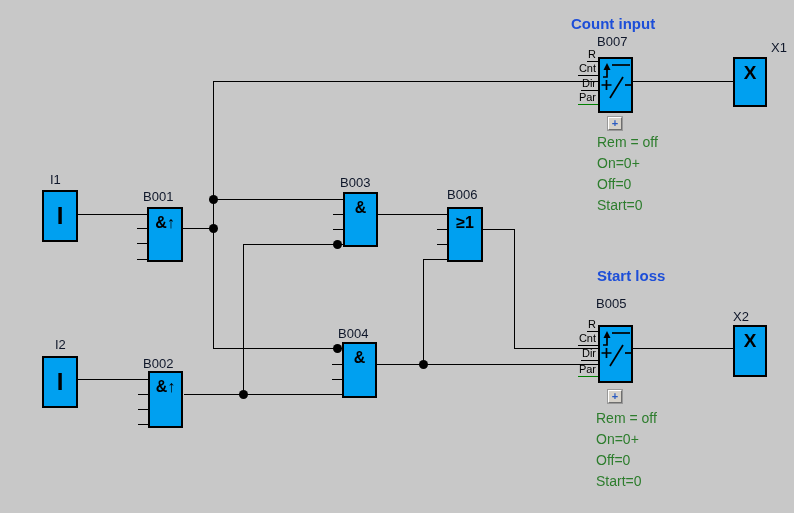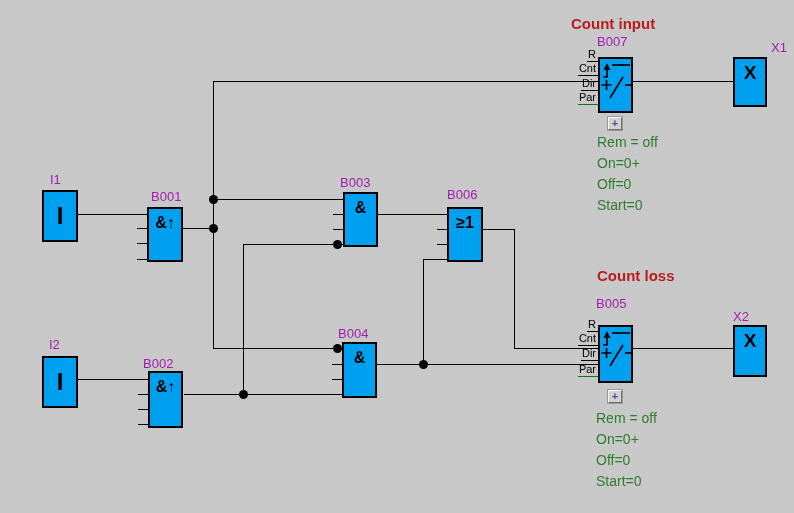--- a/index.html
+++ b/index.html
@@ -10,43 +10,43 @@
   .wh{position:absolute;height:1px;background:#000;}
   .wv{position:absolute;width:1px;background:#000;}
   .dot{position:absolute;width:9px;height:9px;border-radius:50%;background:#000;}
 
   
   .fb{position:absolute;background:#00a0f0;border:2px solid #000;box-sizing:border-box;text-align:center;}
   .sym{display:block;margin-top:5px;font:700 16px "Liberation Sans",sans-serif;color:#000;letter-spacing:0;}
   .sym-io{display:block;margin-top:10px;font:700 24px "Liberation Sans",sans-serif;color:#000;}
   .sym-x{display:block;margin-top:3px;font:700 19px "Liberation Sans",sans-serif;color:#000;}
 
-  .bl{position:absolute;font:13px "Liberation Sans",sans-serif;color:#a21caf;white-space:nowrap;}
-  .title{position:absolute;font:700 15px "Liberation Sans",sans-serif;color:#b91c1c;white-space:nowrap;}
+  .bl{position:absolute;font:13px "Liberation Sans",sans-serif;color:#0f172a;white-space:nowrap;}
+  .title{position:absolute;font:700 15px "Liberation Sans",sans-serif;color:#1d4ed8;white-space:nowrap;}
 
   .pin{position:absolute;right:196px;font:11px "Liberation Sans",sans-serif;line-height:11px;color:#000;
        padding:0 2px 1px 1px;border-bottom:1px solid #000;white-space:nowrap;}
   .pin.par{border-bottom-color:#008000;}
 
   .params{position:absolute;font:14px "Liberation Sans",sans-serif;line-height:21px;color:#2d7d2d;white-space:nowrap;}
 
   .xbtn{position:absolute;width:14px;height:13px;background:#d6d2ca;box-sizing:border-box;
         border-top:1px solid #fff;border-left:1px solid #fff;border-right:1px solid #6e6e6e;border-bottom:1px solid #6e6e6e;
         box-shadow:0 0 0 1px #999;
         font:700 11px "Liberation Sans",sans-serif;color:#2a5ac0;text-align:center;line-height:11px;cursor:pointer;}
 
   .cicon{position:absolute;}
 </style>
 </head>
 <body>
 
 <div id="canvas">
 
   <div class="title" style="left:571px;top:15px">Count input</div>
-  <div class="title" style="left:597px;top:267px">Count loss</div>
+  <div class="title" style="left:597px;top:267px">Start loss</div>
 
   <div class="wh" style="left:78px;top:214px;width:69px"></div>
   <div class="wh" style="left:183px;top:228px;width:30px"></div>
   <div class="wv" style="left:213px;top:81px;height:268px"></div>
   <div class="wh" style="left:213px;top:81px;width:385px"></div>
   <div class="wh" style="left:213px;top:199px;width:130px"></div>
   <div class="wh" style="left:213px;top:348px;width:129px"></div>
   <div class="wh" style="left:184px;top:394px;width:158px"></div>
   <div class="wv" style="left:243px;top:244px;height:151px"></div>
   <div class="wh" style="left:243px;top:244px;width:100px"></div>
@@ -75,22 +75,22 @@
   <div class="wh" style="left:437px;top:244px;width:10px"></div>
 
   <div class="dot" style="left:209px;top:195px"></div>
   <div class="dot" style="left:209px;top:224px"></div>
   <div class="dot" style="left:239px;top:390px"></div>
   <div class="dot" style="left:333px;top:240px"></div>
   <div class="dot" style="left:333px;top:344px"></div>
   <div class="dot" style="left:419px;top:360px"></div>
 
   <div class="bl" style="left:50px;top:172px">I1</div>
-  <div class="bl" style="left:49px;top:337px">I2</div>
-  <div class="bl" style="left:151px;top:189px">B001</div>
+  <div class="bl" style="left:55px;top:337px">I2</div>
+  <div class="bl" style="left:143px;top:189px">B001</div>
   <div class="bl" style="left:143px;top:356px">B002</div>
   <div class="bl" style="left:340px;top:175px">B003</div>
   <div class="bl" style="left:338px;top:326px">B004</div>
   <div class="bl" style="left:447px;top:187px">B006</div>
   <div class="bl" style="left:597px;top:34px">B007</div>
   <div class="bl" style="left:596px;top:296px">B005</div>
   <div class="bl" style="left:771px;top:40px">X1</div>
   <div class="bl" style="left:733px;top:309px">X2</div>
 
   <div class="fb" style="left:42px;top:190px;width:36px;height:52px">

